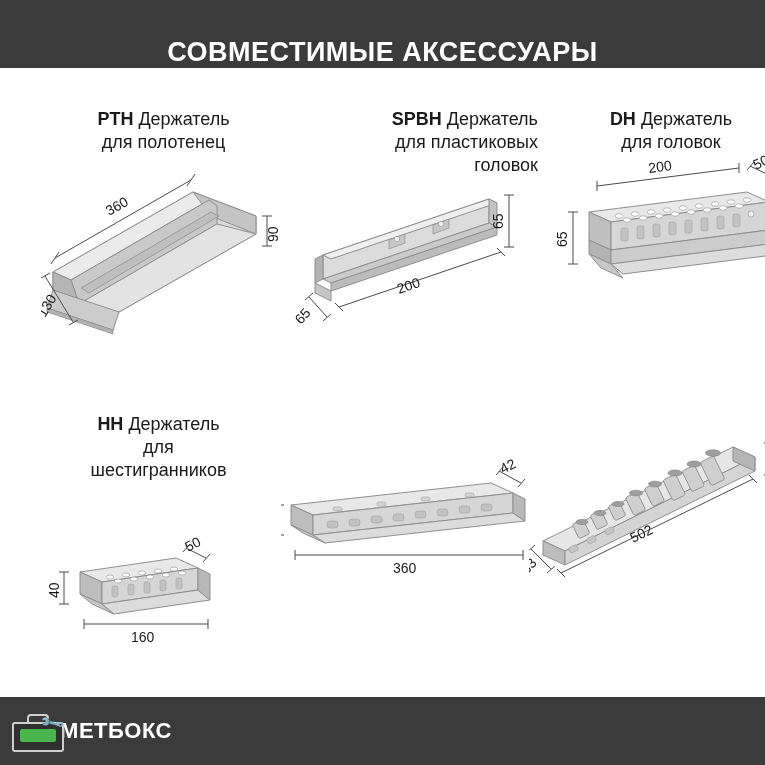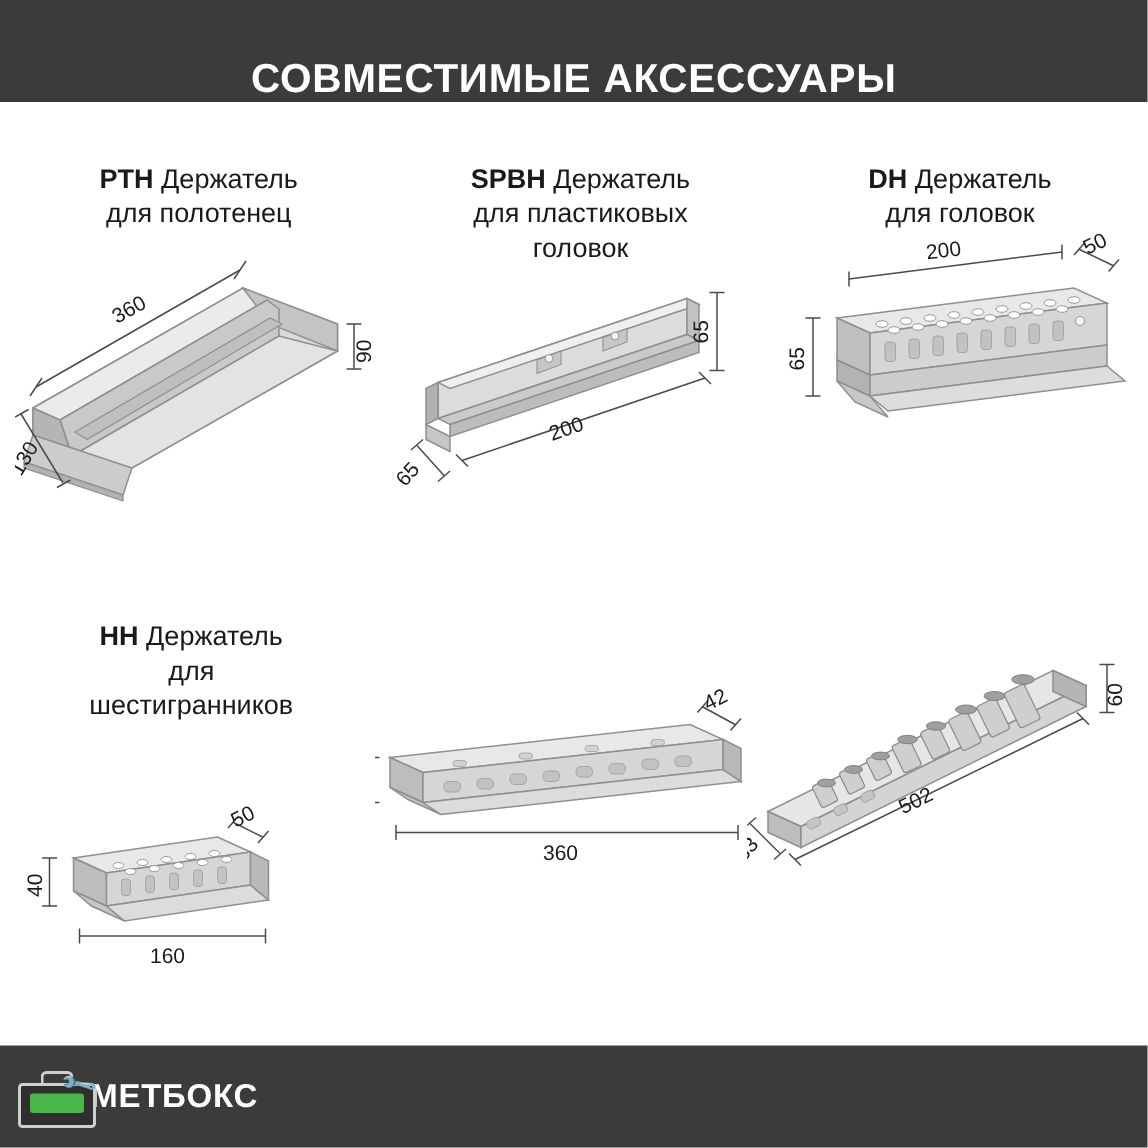--- a/index.html
+++ b/index.html
@@ -120,20 +120,21 @@
   .grid {
     position: absolute;
     left: 0;
     top: 68px;
     width: 765px;
     height: 629px;
   }
   .cell {
     position: absolute;
     box-sizing: border-box;
+    margin-left: 31px;
   }
   .caption {
     text-align: center;
     font-size: 18px;
     color: #1a1a1a;
     line-height: 1.28;
     font-weight: normal;
   }
   .caption .code {
     font-weight: bold;
@@ -189,21 +190,21 @@
 
           <line x1="4" y1="122" x2="32" y2="168" stroke="#4a4a4a" stroke-width="1"></line>
           <line x1="0" y1="124" x2="9" y2="119" stroke="#4a4a4a" stroke-width="1"></line>
           <line x1="28" y1="171" x2="37" y2="166" stroke="#4a4a4a" stroke-width="1"></line>
           <text x="4" y="164" font-family="Liberation Sans, sans-serif" font-size="14" fill="#1a1a1a" transform="rotate(-59 4 164)">130</text>
         </svg>
       </div>
     </div>
 
     <div class="cell" style="left:262px; top:40px; width:250px; height:280px;">
-      <div class="caption" style="width:240px; margin:0 auto;">
+      <div class="caption" style="width:240px; margin:0 auto;text-align:right;">
         <span class="code">SPBH</span>
         <span>Держатель</span><br>
         <span>для пластиковых</span><br>
         <span>головок</span>
       </div>
       <div class="art" style="height:175px;">
         <svg width="250" height="175" viewBox="0 0 250 175">
 
           <polygon points="30,78 196,22 196,46 30,102" fill="#dcdcdc" stroke="#8f8f8f" stroke-width="1"></polygon>
           <polygon points="30,78 196,22 204,26 38,82" fill="#efefef" stroke="#8f8f8f" stroke-width="1"></polygon>

